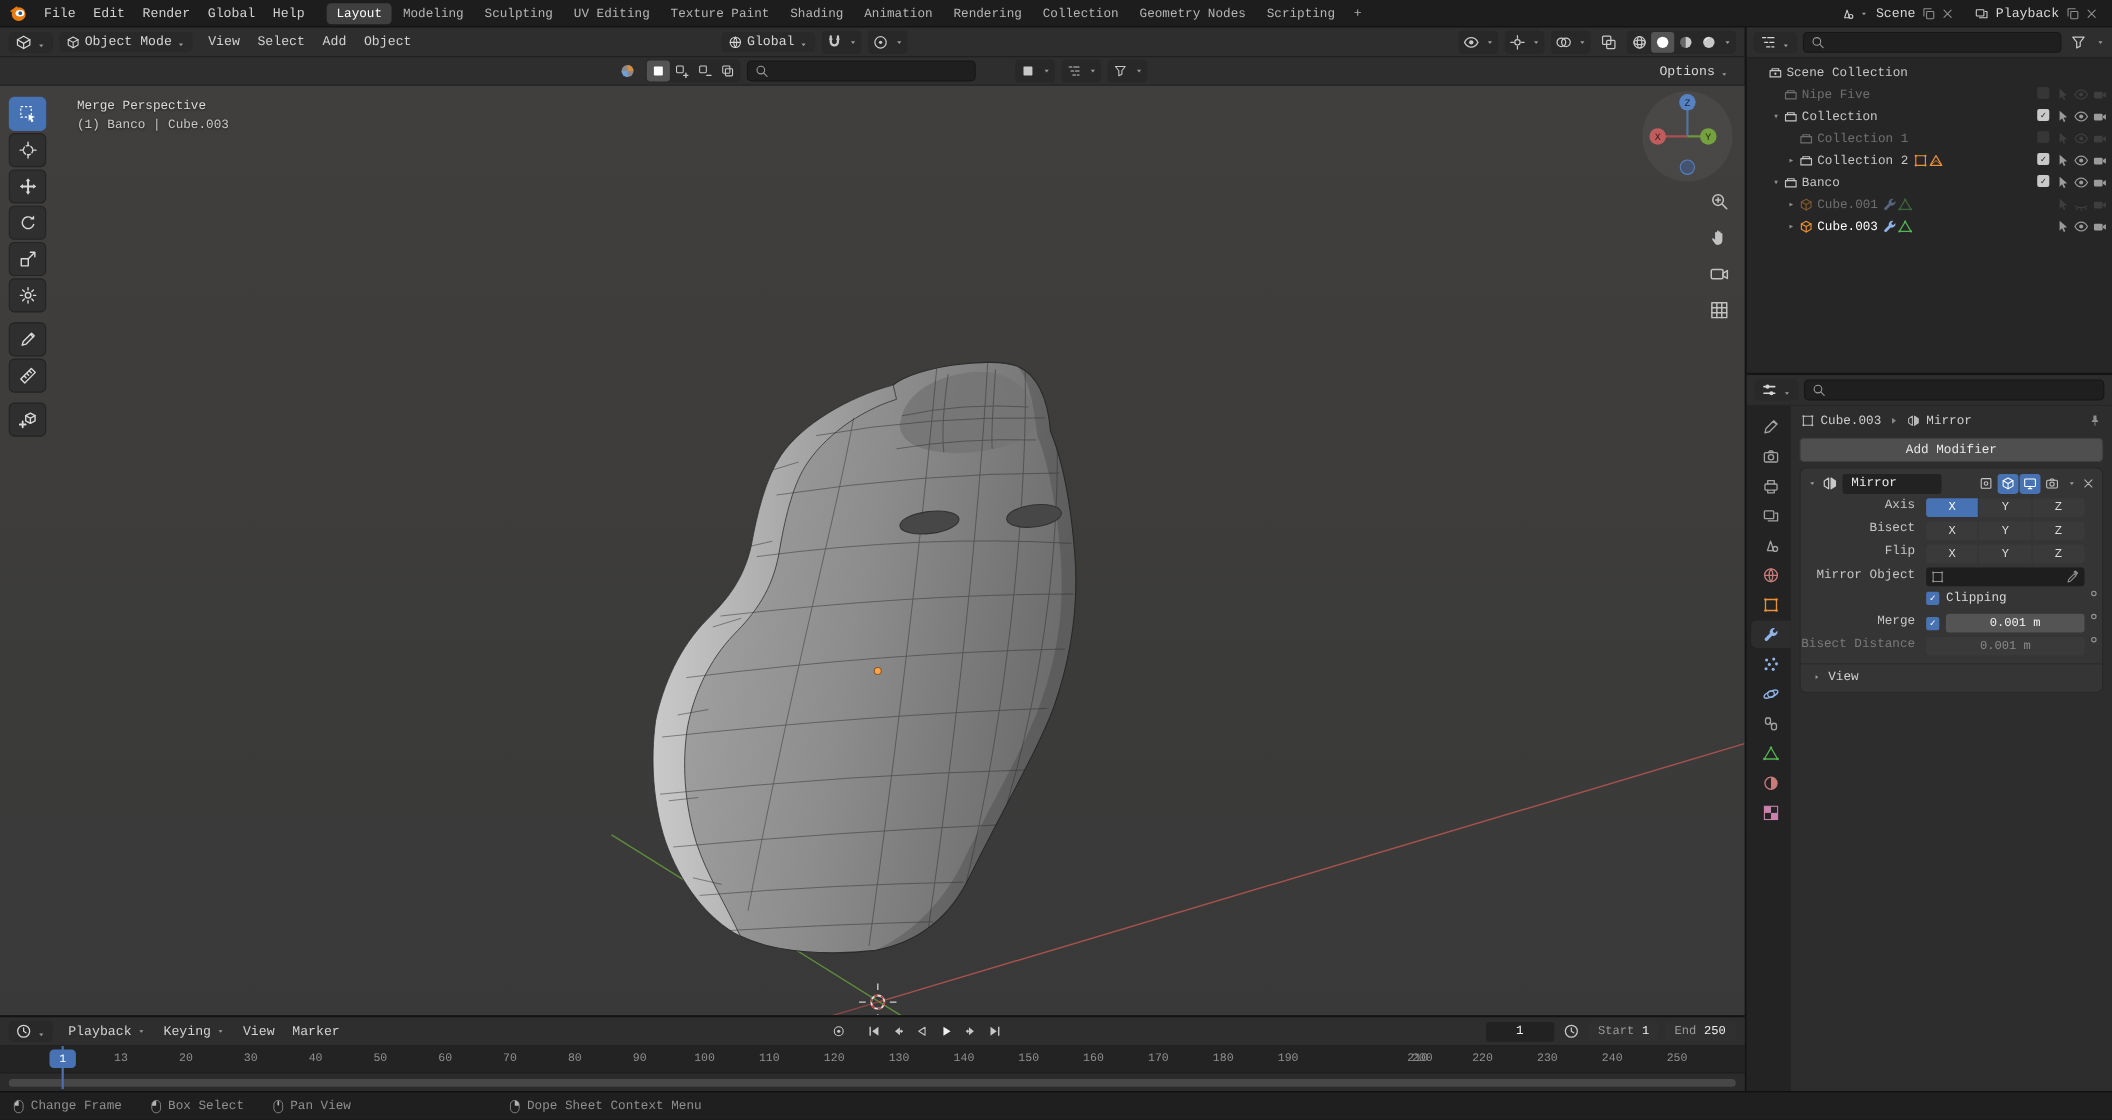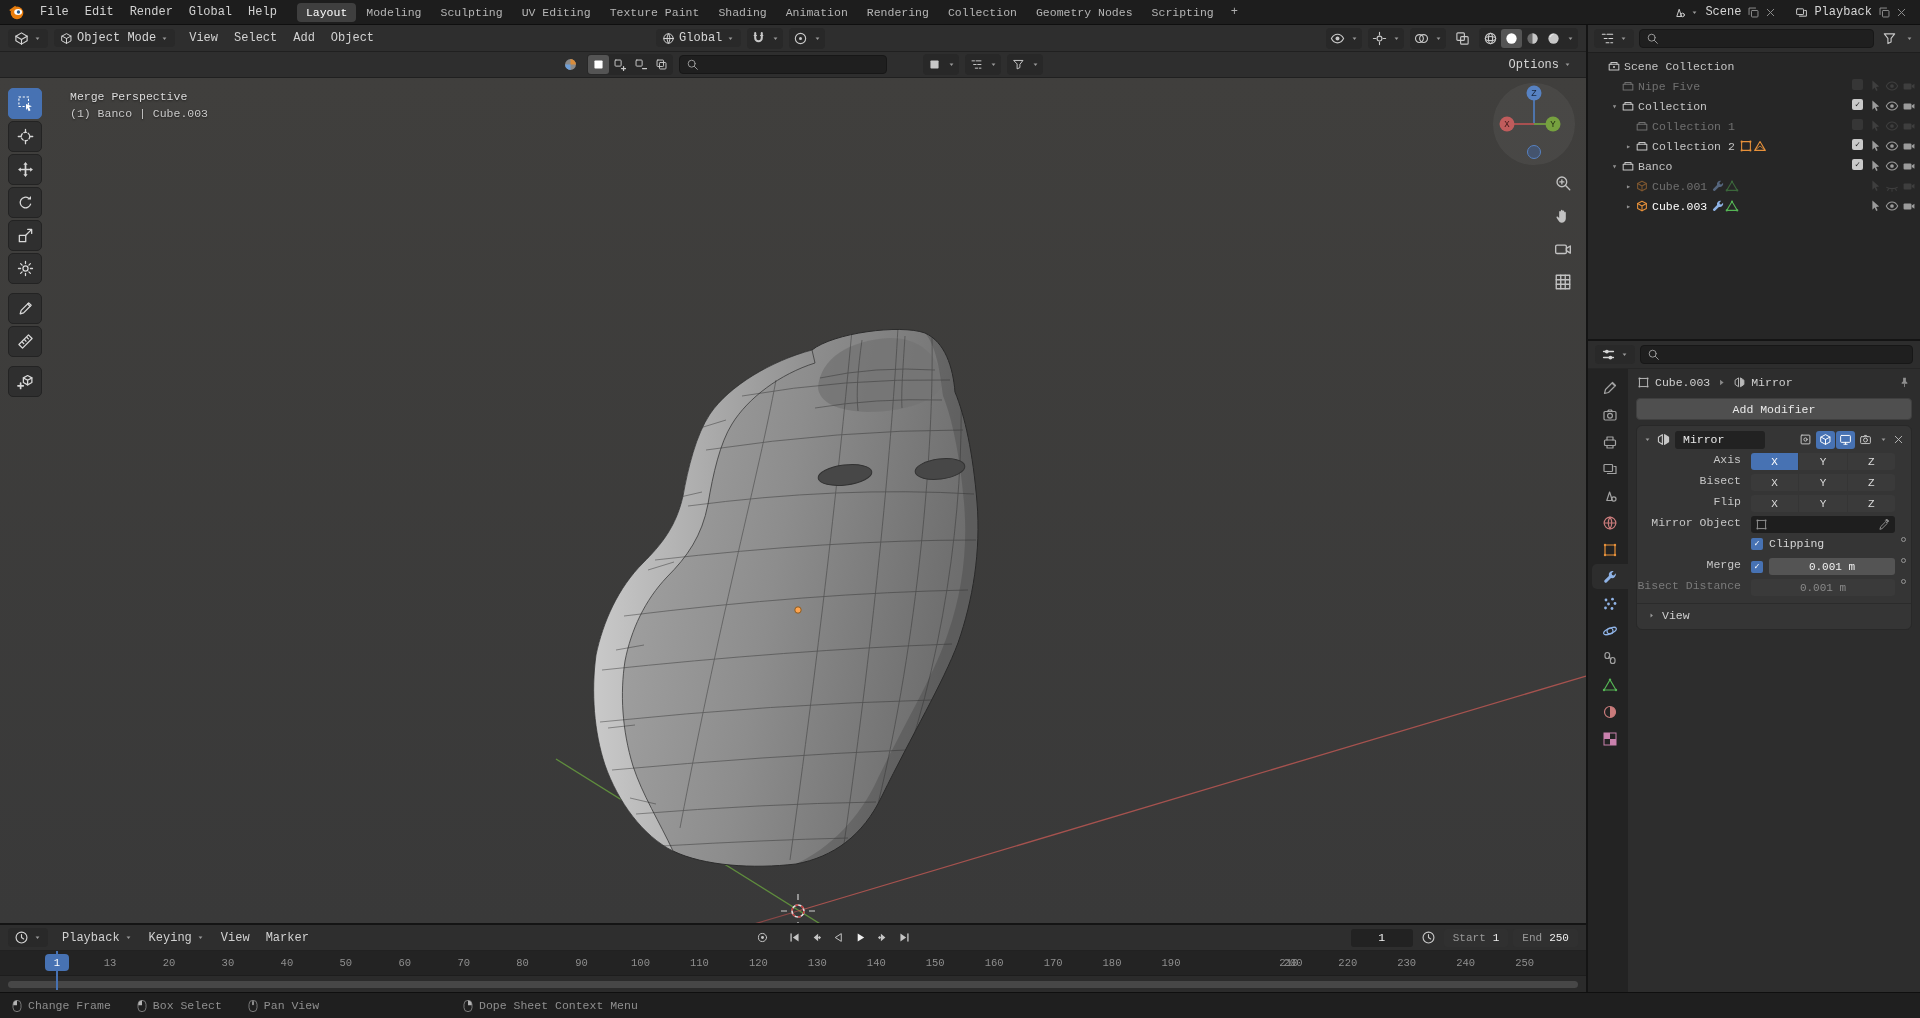--- a/index.html
+++ b/index.html
@@ -28,21 +28,21 @@
 
 
 #main{position:absolute;top:25px;bottom:26px;left:0;right:0;display:flex}
 #left-col{width:1586px;display:flex;flex-direction:column;min-width:0}
 #right-col{flex:1;display:flex;flex-direction:column;border-left:2px solid #141414;min-width:0}
 
 
 .vp-header,.vp-header2{background:#2e2e2e;display:flex;align-items:center;padding:0 8px;gap:6px;border-bottom:1px solid #202020}
 .vp-header{height:27px}
 .vp-header2{height:26px}
-.dd{display:flex;align-items:center;gap:4px;background:#292929;border-radius:4px;padding:2px 6px;color:#d6d6d6;white-space:nowrap}
+.dd{display:flex;align-items:flex-end;gap:4px;background:#292929;border-radius:4px;padding:2px 6px;color:#d6d6d6;white-space:nowrap}
 .vh-menus,.tl-menus{display:flex;align-items:center}
 .vh-center{display:flex;align-items:center;gap:6px;margin-left:268px}
 .vh-right{display:flex;align-items:center;gap:6px;margin-left:auto}
 .hgroup{display:flex;align-items:center;background:#282828;border-radius:4px;padding:1px}
 .hbtn{min-width:21px;height:19px;display:inline-flex;align-items:center;justify-content:center;border-radius:3px;color:#c8c8c8;padding:0 2px}
 .hbtn.active{background:#545454;color:#fff}
 .caretbtn{min-width:13px}
 .ts-left{display:flex;align-items:center;gap:6px;margin-left:552px}
 .ts-mid{display:flex;align-items:center;gap:6px;margin-left:30px}
 .search-field{display:flex;align-items:center;gap:5px;background:#1f1f1f;border:1px solid #171717;border-radius:4px;height:19px;padding:0 6px;color:#9a9a9a}

